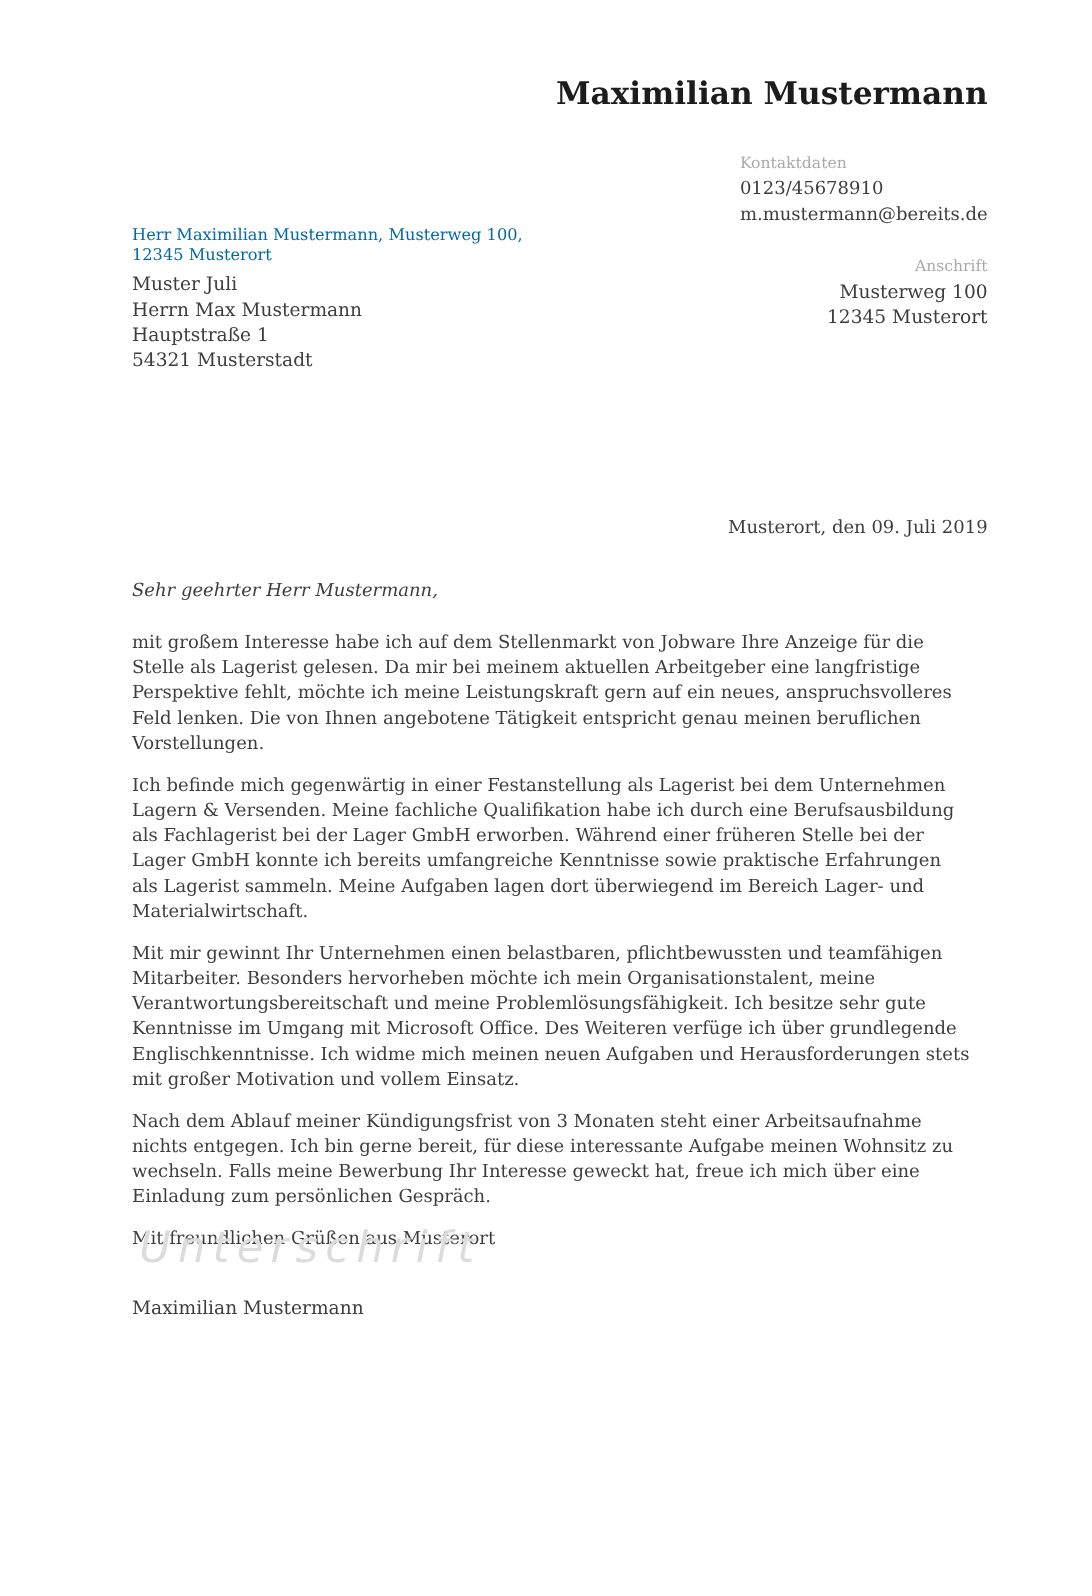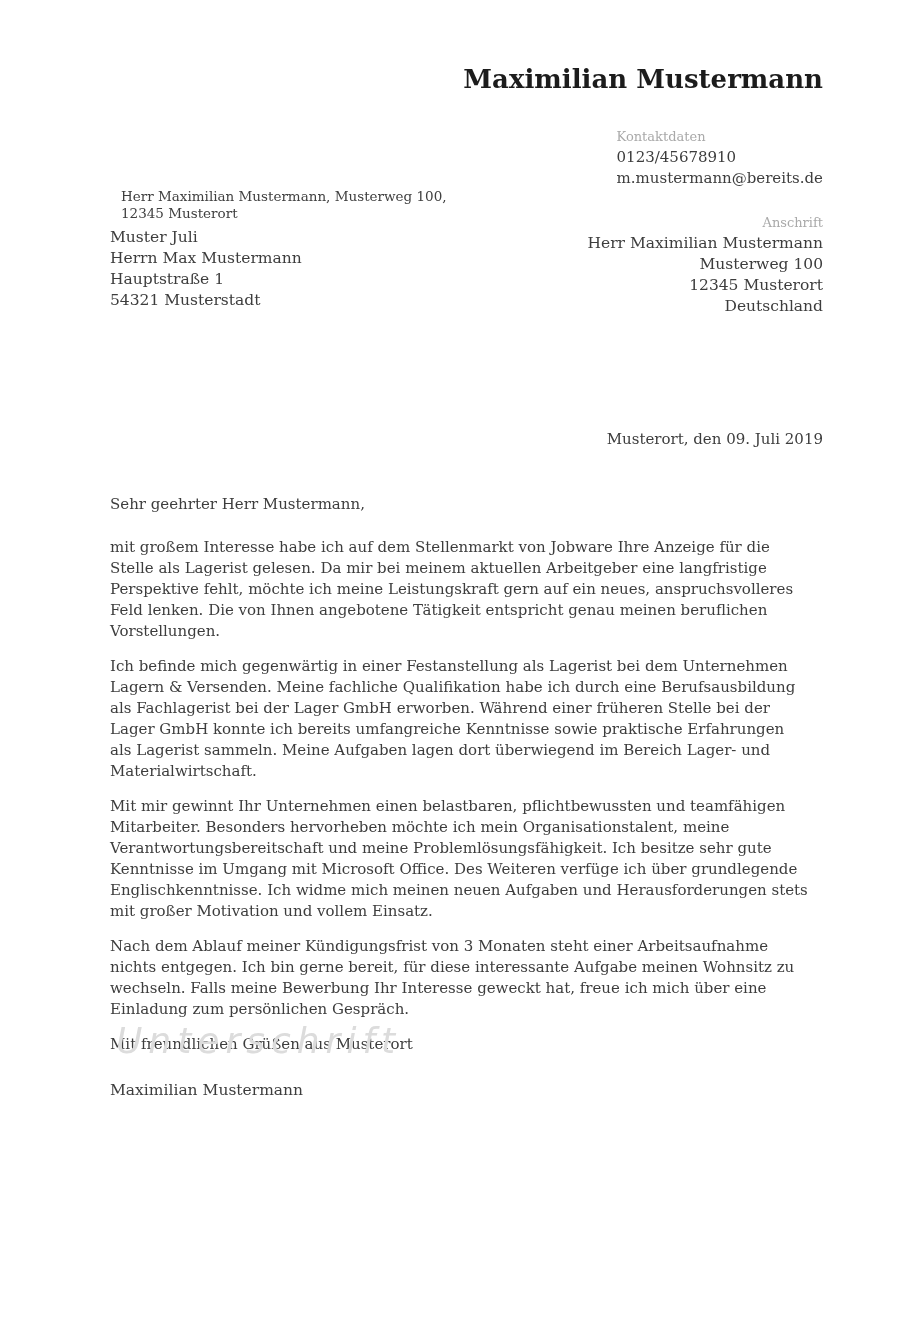--- a/index.html
+++ b/index.html
@@ -47,22 +47,21 @@
   }
 
   
   .sender-line {
     position: absolute;
     left: 110px;
     top: 188px;
     width: 330px;
     font-size: 13.5px;
     line-height: 17px;
-    color: #404040;
-    margin-left: 11px;
+    color: #0369a1;
   }
 
   
   .recipient {
     position: absolute;
     left: 110px;
     top: 227px;
     font-size: 15.5px;
     line-height: 21px;
   }
@@ -98,21 +97,22 @@
     line-height: 21px;
   }
   .subject {
     font-size: 15.5px;
     font-weight: bold;
     color: #1c1c1c;
     line-height: 21px;
     margin: 0 0 30px 0;
   }
   .salutation {
-    margin: 12px 0 22px 0;
+    margin: 0 0 22px 0;
+    font-style: italic;
   }
   .para {
     margin: 0 0 14px 0;
   }
   .closing {
     margin: 0;
   }
 
   
   .sig-script {
@@ -151,24 +151,22 @@
 
   <div class="recipient">
     <div>Muster Juli</div>
     <div>Herrn Max Mustermann</div>
     <div>Hauptstraße 1</div>
     <div>54321 Musterstadt</div>
   </div>
 
   <div class="address">
     <div class="block-label">Anschrift</div>
-    <div>Herr Maximilian Mustermann</div>
     <div>Musterweg 100</div>
     <div>12345 Musterort</div>
-    <div>Deutschland</div>
   </div>
 
   <div class="date-line">Musterort, den 09. Juli 2019</div>
 
   <div class="letter-body">
     <p class="salutation">Sehr geehrter Herr Mustermann,</p>
     <p class="para">mit großem Interesse habe ich auf dem Stellenmarkt von Jobware Ihre Anzeige für die Stelle als Lagerist gelesen. Da mir bei meinem aktuellen Arbeitgeber eine langfristige Perspektive fehlt, möchte ich meine Leistungskraft gern auf ein neues, anspruchsvolleres Feld lenken. Die von Ihnen angebotene Tätigkeit entspricht genau meinen beruflichen Vorstellungen.</p>
     <p class="para">Ich befinde mich gegenwärtig in einer Festanstellung als Lagerist bei dem Unternehmen Lagern &amp; Versenden. Meine fachliche Qualifikation habe ich durch eine Berufsausbildung als Fachlagerist bei der Lager GmbH erworben. Während einer früheren Stelle bei der Lager GmbH konnte ich bereits umfangreiche Kenntnisse sowie praktische Erfahrungen als Lagerist sammeln. Meine Aufgaben lagen dort überwiegend im Bereich Lager- und Materialwirtschaft.</p>
     <p class="para">Mit mir gewinnt Ihr Unternehmen einen belastbaren, pflichtbewussten und teamfähigen Mitarbeiter. Besonders hervorheben möchte ich mein Organisationstalent, meine Verantwortungsbereitschaft und meine Problemlösungsfähigkeit. Ich besitze sehr gute Kenntnisse im Umgang mit Microsoft Office. Des Weiteren verfüge ich über grundlegende Englischkenntnisse. Ich widme mich meinen neuen Aufgaben und Herausforderungen stets mit großer Motivation und vollem Einsatz.</p>
     <p class="para">Nach dem Ablauf meiner Kündigungsfrist von 3 Monaten steht einer Arbeitsaufnahme nichts entgegen. Ich bin gerne bereit, für diese interessante Aufgabe meinen Wohnsitz zu wechseln. Falls meine Bewerbung Ihr Interesse geweckt hat, freue ich mich über eine Einladung zum persönlichen Gespräch.</p>

